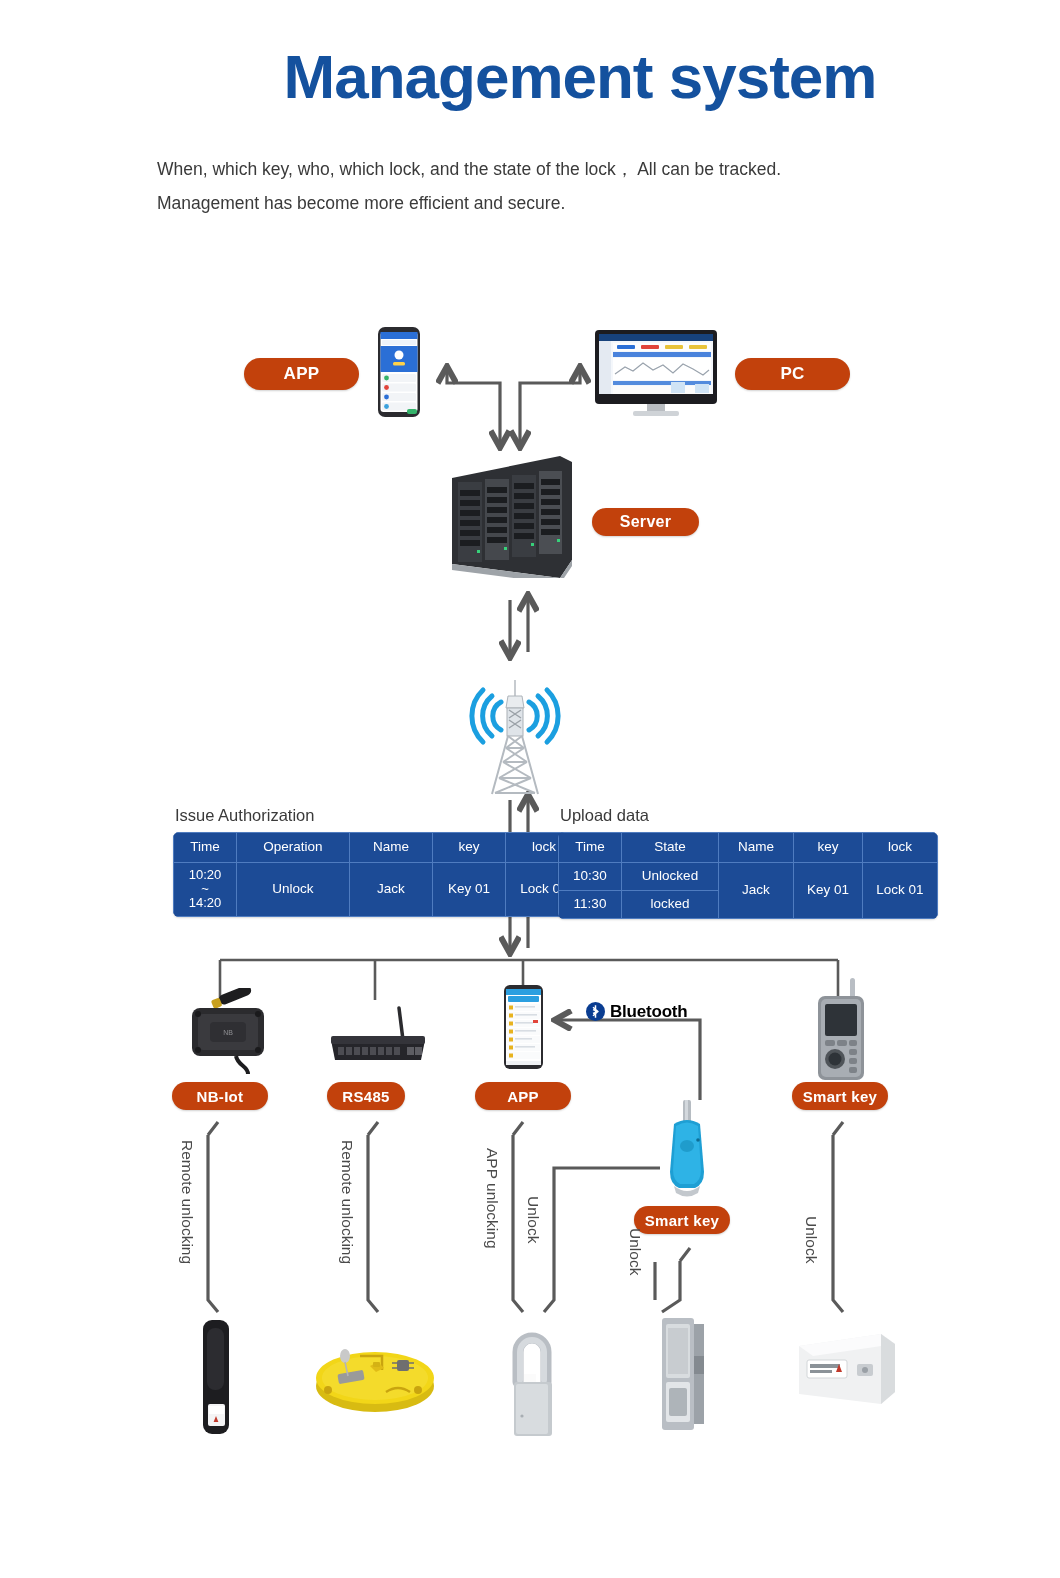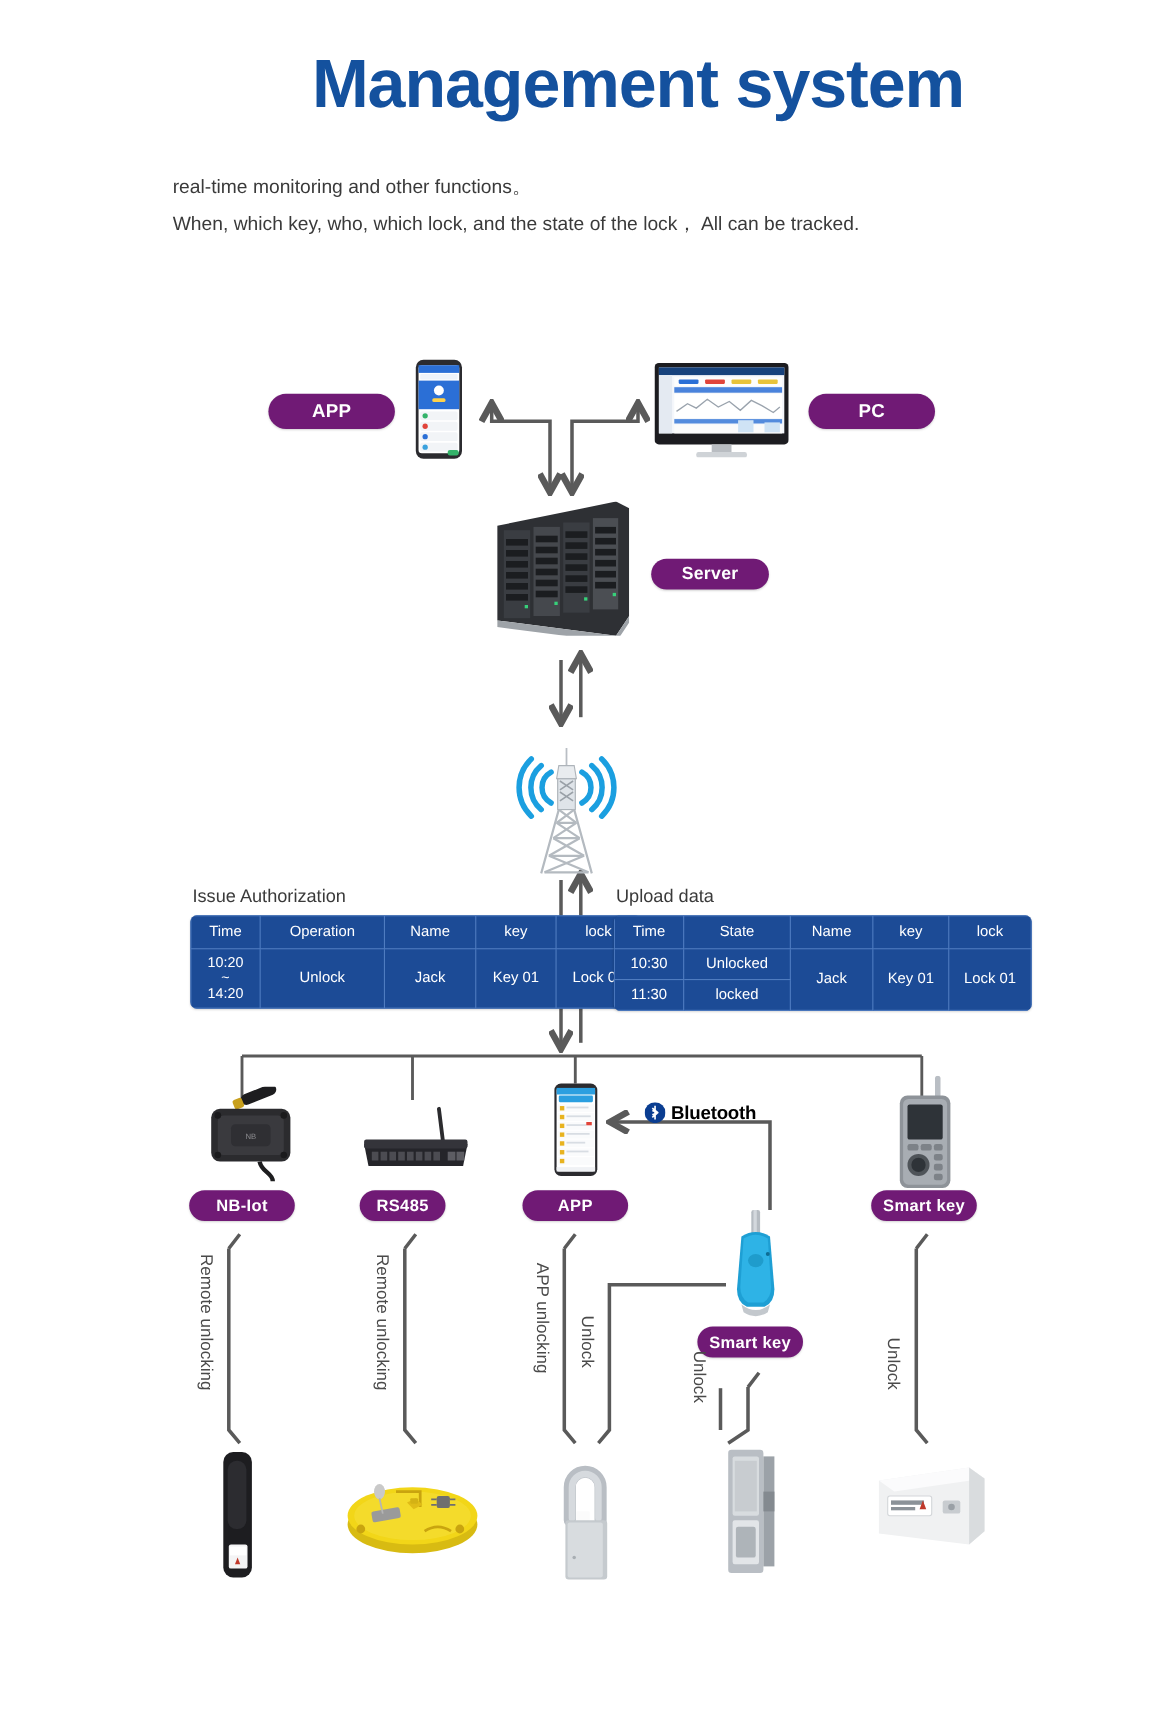--- a/index.html
+++ b/index.html
@@ -18,21 +18,21 @@
     color:#14519e;line-height:1.05;text-align:center;
   }
   #intro{
     left:157px;top:152px;width:800px;
     font-size:17.5px;line-height:1.95;color:#3a3a3a;
   }
   #intro p{margin:0;}
 
   
   .pill{
-    background:#701a75;color:#fff;border-radius:18px;
+    background:#c2410c;color:#fff;border-radius:18px;
     font-weight:bold;display:flex;align-items:center;justify-content:center;
     box-shadow:0 1px 2px rgba(0,0,0,.18);
     text-align:center;letter-spacing:.3px;
   }
 
   
   .tbl-cap{font-size:16.5px;color:#3a3a3a;}
   table.data{
     border-collapse:collapse;background:#1c4b96;color:#fff;
     border-radius:6px;overflow:hidden;font-size:13.5px;
@@ -58,22 +58,22 @@
   
   .dev{position:absolute;}
   .bt-word{font-size:17px;font-weight:bold;color:#000000;letter-spacing:-.2px;}
 </style>
 </head>
 <body>
 
 <div class="abs" id="page-title">Management system</div>
 
 <div class="abs" id="intro">
-  <p>real-time monitoring and other functions。</p>
   <p>When, which key, who, which lock, and the state of the lock， All can be tracked.</p>
+  <p>Management has become more efficient and secure.</p>
 </div>
 
 <svg id="wires">
   <defs>
     <marker id="ah" viewBox="0 0 12 12" refX="7" refY="6" markerWidth="7" markerHeight="7" orient="auto-start-reverse">
       <path d="M1 1 L10 6 L1 11" fill="none" stroke="#5a5a5a" stroke-width="2.2"></path>
     </marker>
   </defs>
 
   <path d="M447 372 L447 383 L500 383 L500 442" marker-start="url(#ah)" marker-end="url(#ah)"></path>

